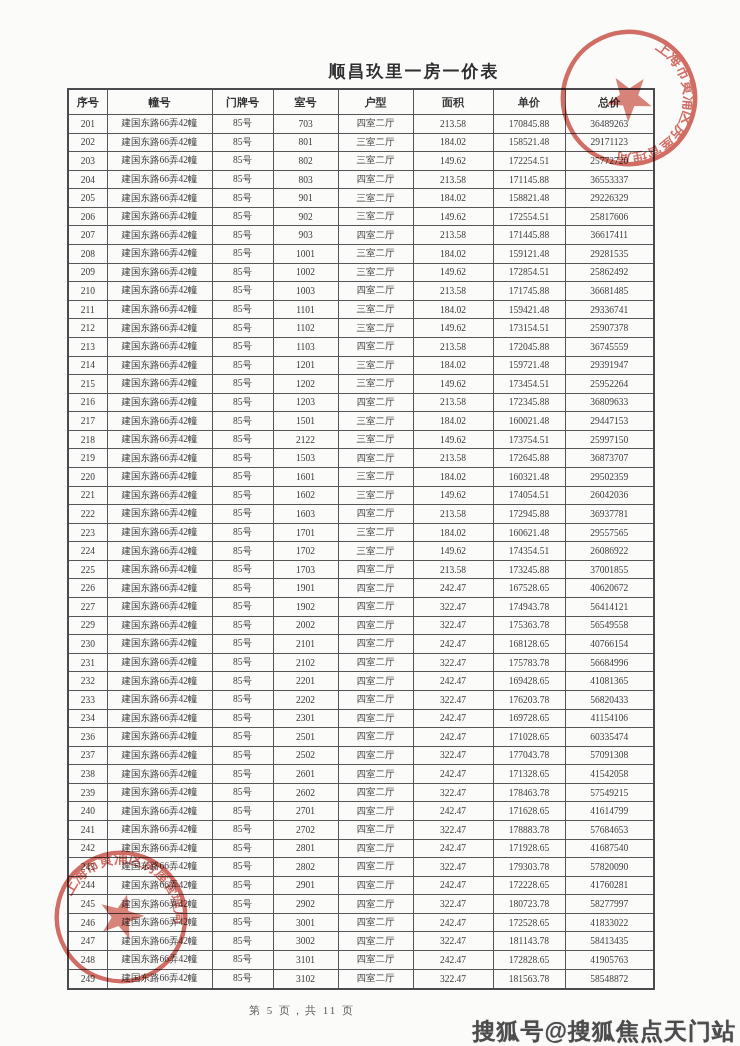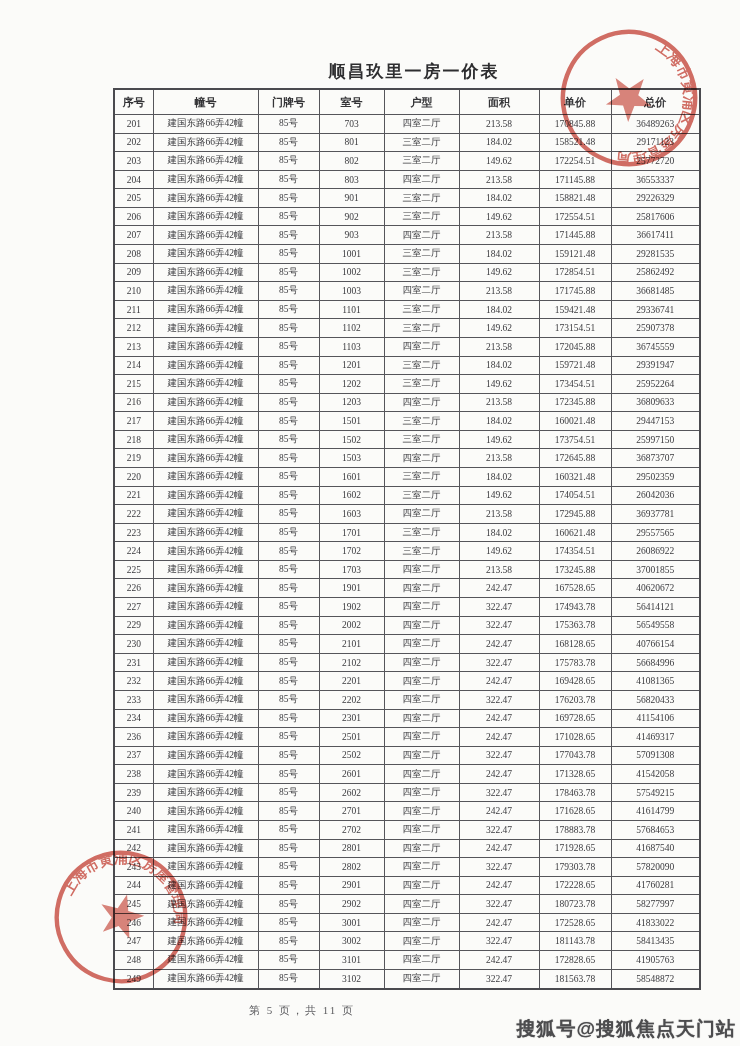--- a/index.html
+++ b/index.html
@@ -14,21 +14,20 @@
   .title{
     position:absolute;top:60px;left:0;width:740px;
     text-align:center;font-size:17px;font-weight:bold;
     letter-spacing:2px;color:#2e2e30;padding-left:44px;
   }
   table.price{
     position:absolute;left:67px;top:88px;
     width:586px;height:902px;
     border-collapse:collapse;table-layout:fixed;
     background:transparent;
-    margin-left:46px;
   }
   table.price th,table.price td{
     border:1px solid #55555a;
     text-align:center;vertical-align:middle;
     padding:0;overflow:hidden;white-space:nowrap;
   }
   table.price{border:2px solid #4a4a4f;}
   table.price th{
     height:24px;font-size:11px;font-weight:bold;color:#333336;
   }
@@ -36,21 +35,21 @@
     font-size:9.5px;color:#3a3a3e;
   }
   .footer{
     position:absolute;top:1003px;left:0;width:604px;
     text-align:center;font-size:11px;color:#5d5d60;
     letter-spacing:2px;
   }
   .watermark{
     position:absolute;top:1016px;right:4px;
     font-family:"Liberation Sans","DejaVu Sans",sans-serif;
-    font-size:19px;font-weight:bold;color:#4c4c4e;
+    font-size:23px;font-weight:bold;color:#4c4c4e;
     letter-spacing:1px;
     text-shadow:0 0 1px #8a8a8a;
   }
   .seal{
     position:absolute;pointer-events:none;
     mix-blend-mode:multiply;opacity:.78;
   }
   .seal-top-right{left:556px;top:25px;width:146px;height:146px;}
   .seal-bottom-left{left:50px;top:846px;width:142px;height:142px;}
 </style>
@@ -252,21 +251,21 @@
           <td>1501</td>
           <td>三室二厅</td>
           <td>184.02</td>
           <td>160021.48</td>
           <td>29447153</td>
         </tr>
         <tr>
           <td>218</td>
           <td>建国东路66弄42幢</td>
           <td>85号</td>
-          <td>1502</td>
+          <td>2122</td>
           <td>三室二厅</td>
           <td>149.62</td>
           <td>173754.51</td>
           <td>25997150</td>
         </tr>
         <tr>
           <td>219</td>
           <td>建国东路66弄42幢</td>
           <td>85号</td>
           <td>1503</td>
@@ -416,21 +415,21 @@
           <td>41154106</td>
         </tr>
         <tr>
           <td>236</td>
           <td>建国东路66弄42幢</td>
           <td>85号</td>
           <td>2501</td>
           <td>四室二厅</td>
           <td>242.47</td>
           <td>171028.65</td>
-          <td>41469317</td>
+          <td>60335474</td>
         </tr>
         <tr>
           <td>237</td>
           <td>建国东路66弄42幢</td>
           <td>85号</td>
           <td>2502</td>
           <td>四室二厅</td>
           <td>322.47</td>
           <td>177043.78</td>
           <td>57091308</td>

